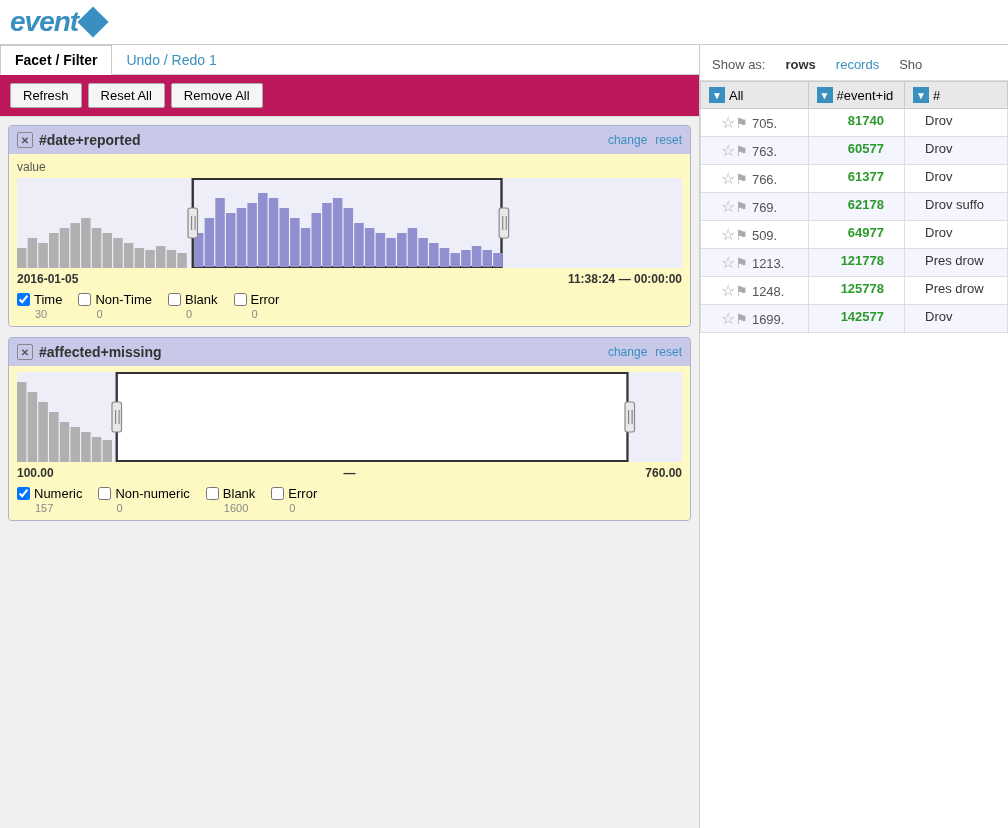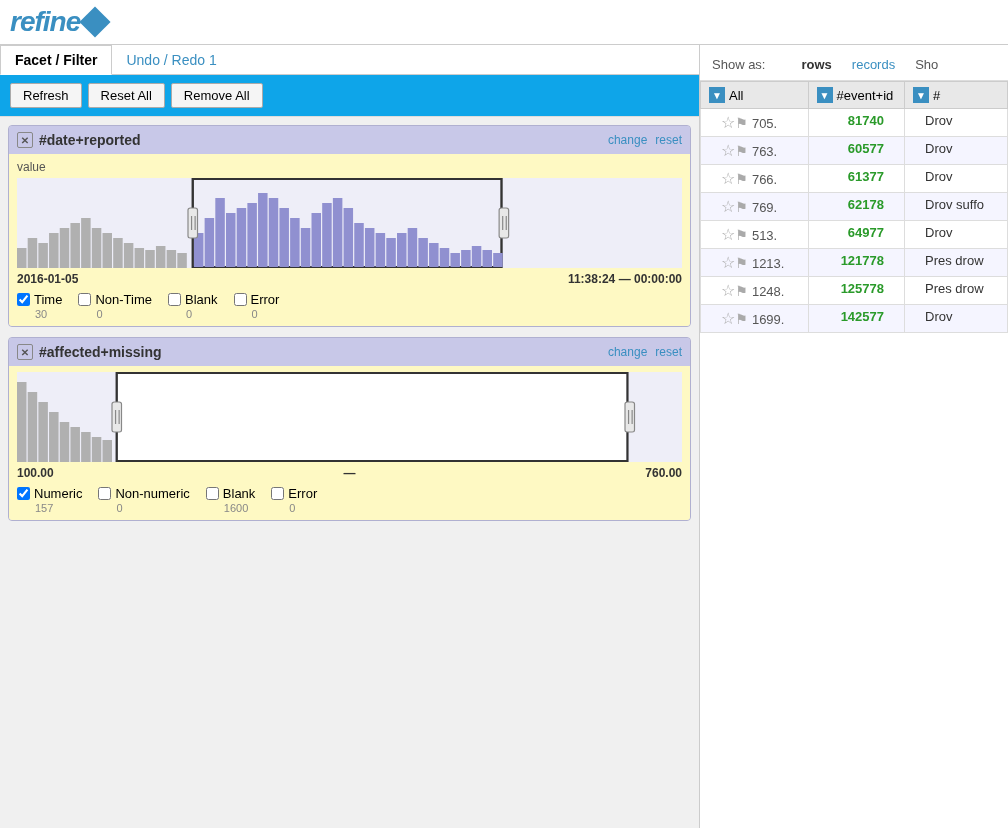--- a/index.html
+++ b/index.html
@@ -76,21 +76,21 @@
       cursor: pointer;
       text-decoration: none;
     }
 
     
     .toolbar {
       display: flex;
       align-items: center;
       gap: 6px;
       padding: 8px 10px;
-      background: #0ea5e9;
+      background: #be185d;
       border-bottom: 1px solid #ddd;
     }
     .btn {
       padding: 4px 12px;
       border: 1px solid #aaa;
       background: #f5f5f5;
       cursor: pointer;
       font-size: 13px;
       border-radius: 2px;
     }
@@ -233,21 +233,21 @@
       color: #555;
     }
     .show-as-row {
       display: flex;
       align-items: center;
       gap: 20px;
       margin-top: 4px;
       font-size: 13px;
     }
     .show-as-label { color: #555; }
-    .show-as-active { font-weight: bold; color: #333; margin-left: 16px; }
+    .show-as-active { font-weight: bold; color: #333; }
     .show-as-link { color: #3a8fc1; cursor: pointer; text-decoration: none; }
 
     
     .results-table {
       width: 100%;
       border-collapse: collapse;
       font-size: 13px;
     }
     .results-table th {
       background: #e8e8e8;
@@ -309,21 +309,21 @@
     .row-odd { background: #f5f5ff; }
     .table-wrapper {
       overflow-y: auto;
       flex: 1;
     }
   </style>
 </head>
 <body>
 
 <div class="header">
-  <span class="logo-text">refine</span>
+  <span class="logo-text">event</span>
   <span class="logo-diamond"></span>
 </div>
 
 <div class="main-container">
 
   <div class="left-panel">
 
     <div class="tabs-bar">
       <div class="tab-active">Facet / Filter</div>
       <div class="tab-inactive">
@@ -581,21 +581,21 @@
               <td class="event-id-cell">61377</td>
               <td class="description-cell" style="max-width: 160px; overflow: hidden;">Drov</td>
             </tr>
             <tr class="row-odd">
               <td style="white-space: nowrap;"><button class="star-btn">☆</button><button class="flag-btn">⚑</button><span class="row-num" style="margin-left:4px">769.</span></td>
               <td class="event-id-cell">62178</td>
               <td class="description-cell" style="max-width: 160px; overflow: hidden; margin-top: 36px;">Drov
 suffo</td>
             </tr>
             <tr class="row-even">
-              <td style="white-space: nowrap;"><button class="star-btn">☆</button><button class="flag-btn">⚑</button><span class="row-num" style="margin-left:4px">513.</span></td>
+              <td style="white-space: nowrap;"><button class="star-btn">☆</button><button class="flag-btn">⚑</button><span class="row-num" style="margin-left:4px">509.</span></td>
               <td class="event-id-cell">64977</td>
               <td class="description-cell" style="max-width: 160px; overflow: hidden;">Drov</td>
             </tr>
             <tr class="row-odd">
               <td style="white-space: nowrap;"><button class="star-btn">☆</button><button class="flag-btn">⚑</button><span class="row-num" style="margin-left:4px">1213.</span></td>
               <td class="event-id-cell">121778</td>
               <td class="description-cell" style="max-width: 160px; overflow: hidden;">Pres
 drow</td>
             </tr>
             <tr class="row-even">

